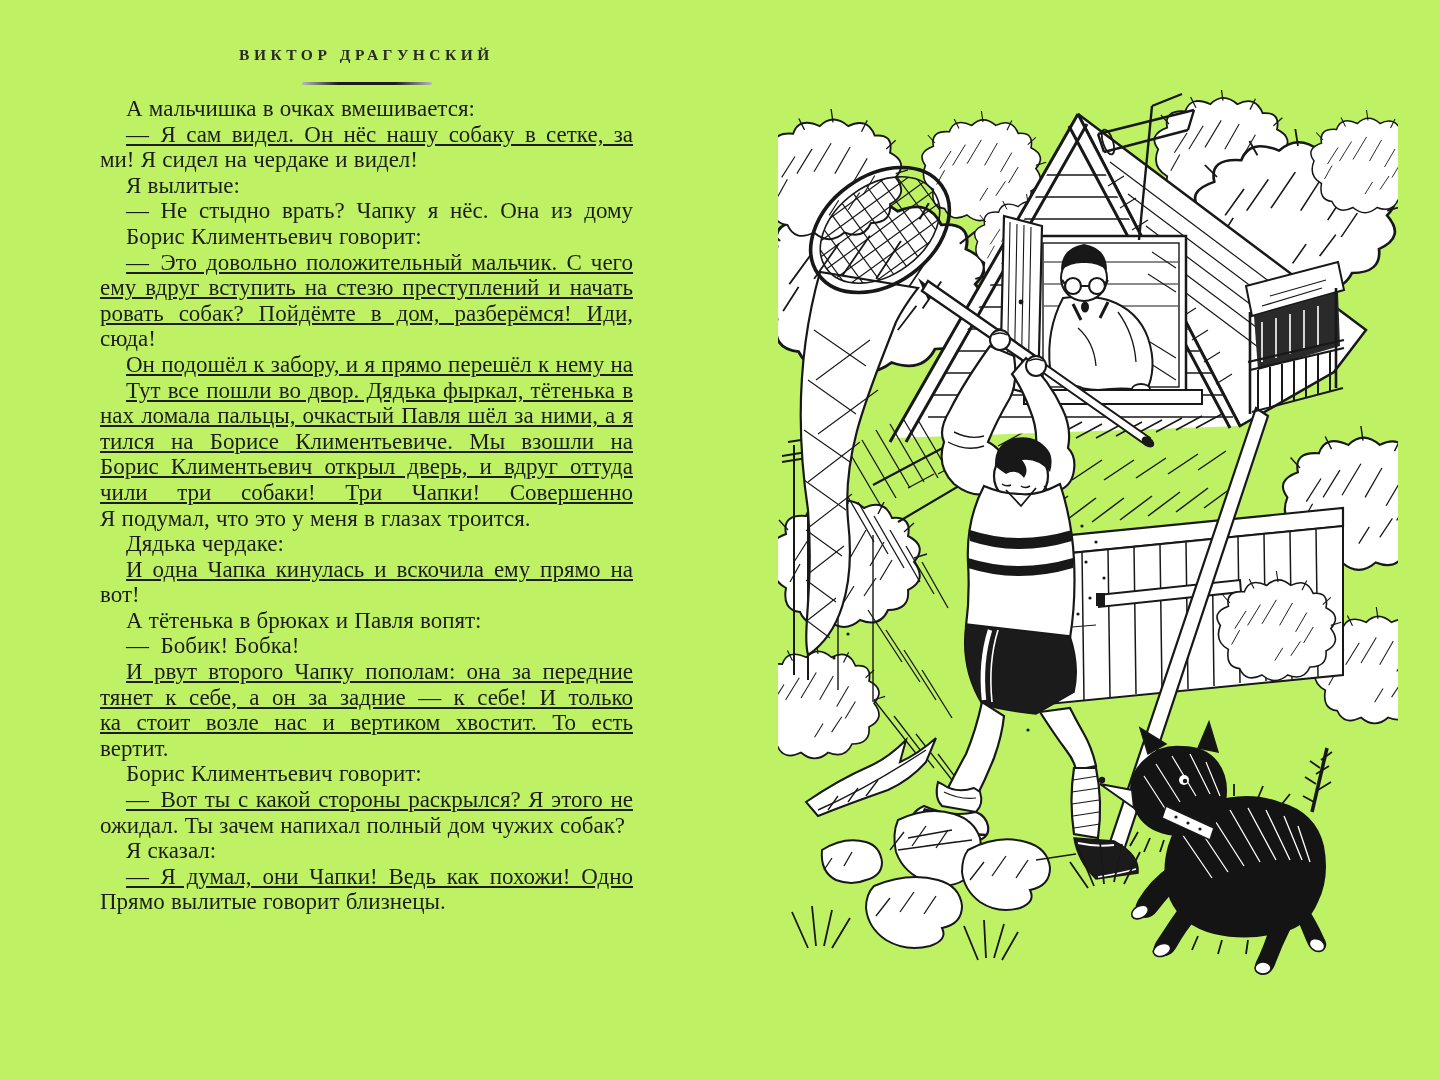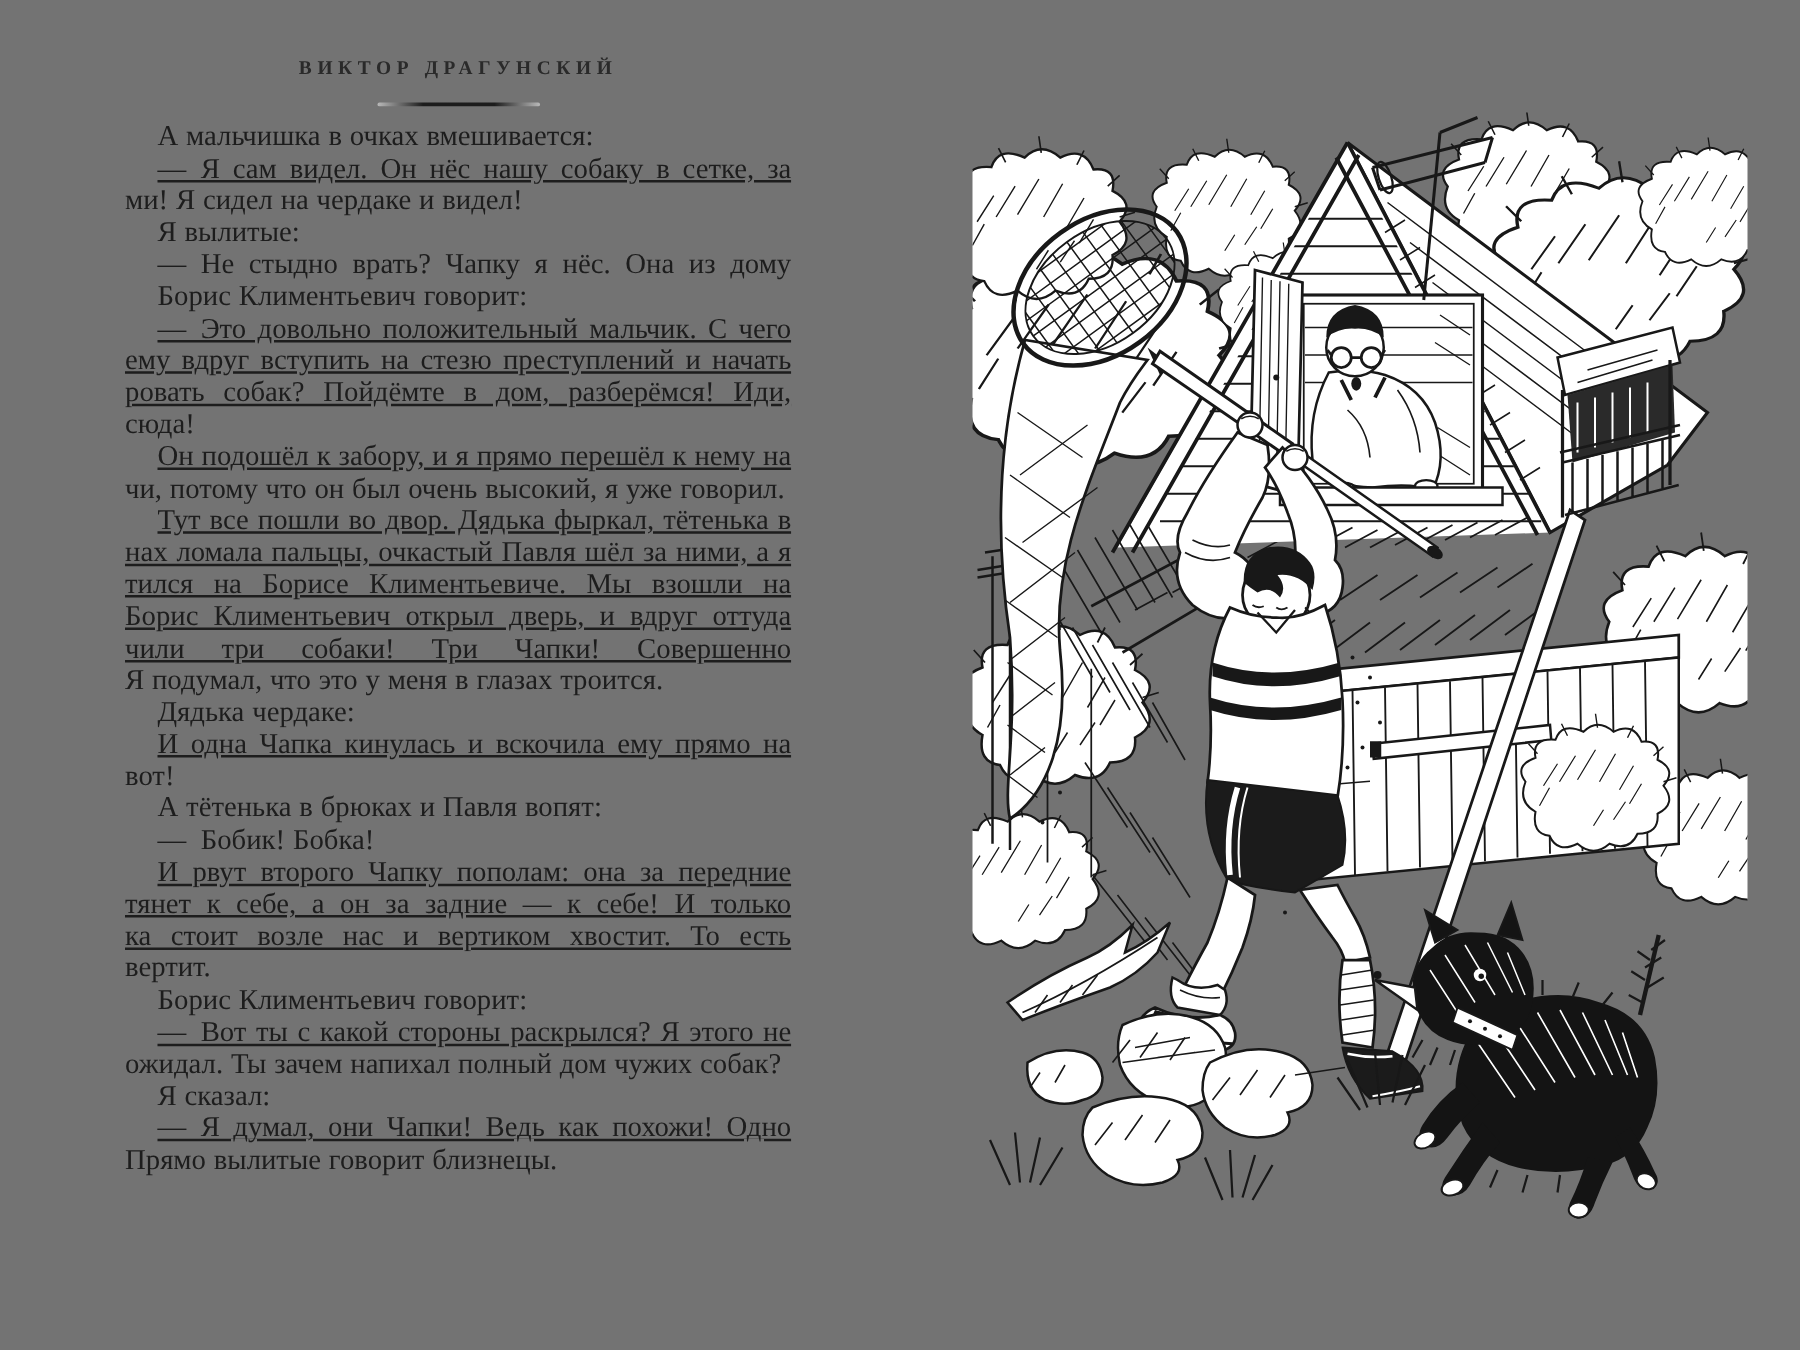--- a/index.html
+++ b/index.html
@@ -1,17 +1,17 @@
 <!DOCTYPE html>
 <html><head>
 <meta charset="utf-8">
 <title>Book spread</title>
 <style>
   html,body{margin:0;padding:0;background:#ffffff;}
-  .page{position:relative;width:1440px;height:1080px;background:#737373;overflow:hidden;
+  .page{position:relative;width:1440px;height:1080px;background:#bef264;overflow:hidden;
         font-family:"Liberation Serif","DejaVu Serif",serif;color:#1d1d1d;}
   .running-head{position:absolute;left:100px;top:46px;width:533px;text-align:center;
         font-weight:700;font-size:15.5px;letter-spacing:4.5px;color:#2a2a2a;}
   .header-rule{position:absolute;left:302px;top:82px;width:130px;height:3px;border-radius:2px;
         background:linear-gradient(to right,#b9b9b9,#1c1c1c 28%,#1c1c1c 72%,#b9b9b9);}
   .text-col{position:absolute;left:100px;top:96px;width:533px;}
   .line{font-size:23px;line-height:25.6px;height:25.6px;overflow:hidden;
         text-align:justify;text-align-last:left;word-spacing:0.5px;}
   .line.just{text-align-last:justify;text-decoration:underline;}
   .line.indent{text-indent:26px;}
@@ -34,21 +34,20 @@
       <div class="line indent just">— Я сам видел. Он нёс нашу собаку в сетке, за плеча-</div>
       <div class="line">ми! Я сидел на чердаке и видел!</div>
       <div class="line indent">Я вылитые:</div>
       <div class="line indent">— Не стыдно врать? Чапку я нёс. Она из дому удрала!</div>
       <div class="line indent">Борис Климентьевич говорит:</div>
       <div class="line indent just">— Это довольно положительный мальчик. С чего бы</div>
       <div class="line just">ему вдруг вступить на стезю преступлений и начать во-</div>
       <div class="line just">ровать собак? Пойдёмте в дом, разберёмся! Иди, Денис,</div>
       <div class="line">сюда!</div>
       <div class="line indent just">Он подошёл к забору, и я прямо перешёл к нему на пле-</div>
-      <div class="line">чи, потому что он был очень высокий, я уже говорил.</div>
       <div class="line indent just">Тут все пошли во двор. Дядька фыркал, тётенька в шта-</div>
       <div class="line just">нах ломала пальцы, очкастый Павля шёл за ними, а я ка-</div>
       <div class="line just">тился на Борисе Климентьевиче. Мы взошли на крыльцо,</div>
       <div class="line just">Борис Климентьевич открыл дверь, и вдруг оттуда выско-</div>
       <div class="line just">чили три собаки! Три Чапки! Совершенно одинаковые!</div>
       <div class="line">Я подумал, что это у меня в глазах троится.</div>
       <div class="line indent">Дядька чердаке:</div>
       <div class="line indent just">И одна Чапка кинулась и вскочила ему прямо на жи-</div>
       <div class="line">вот!</div>
       <div class="line indent">А тётенька в брюках и Павля вопят:</div>

